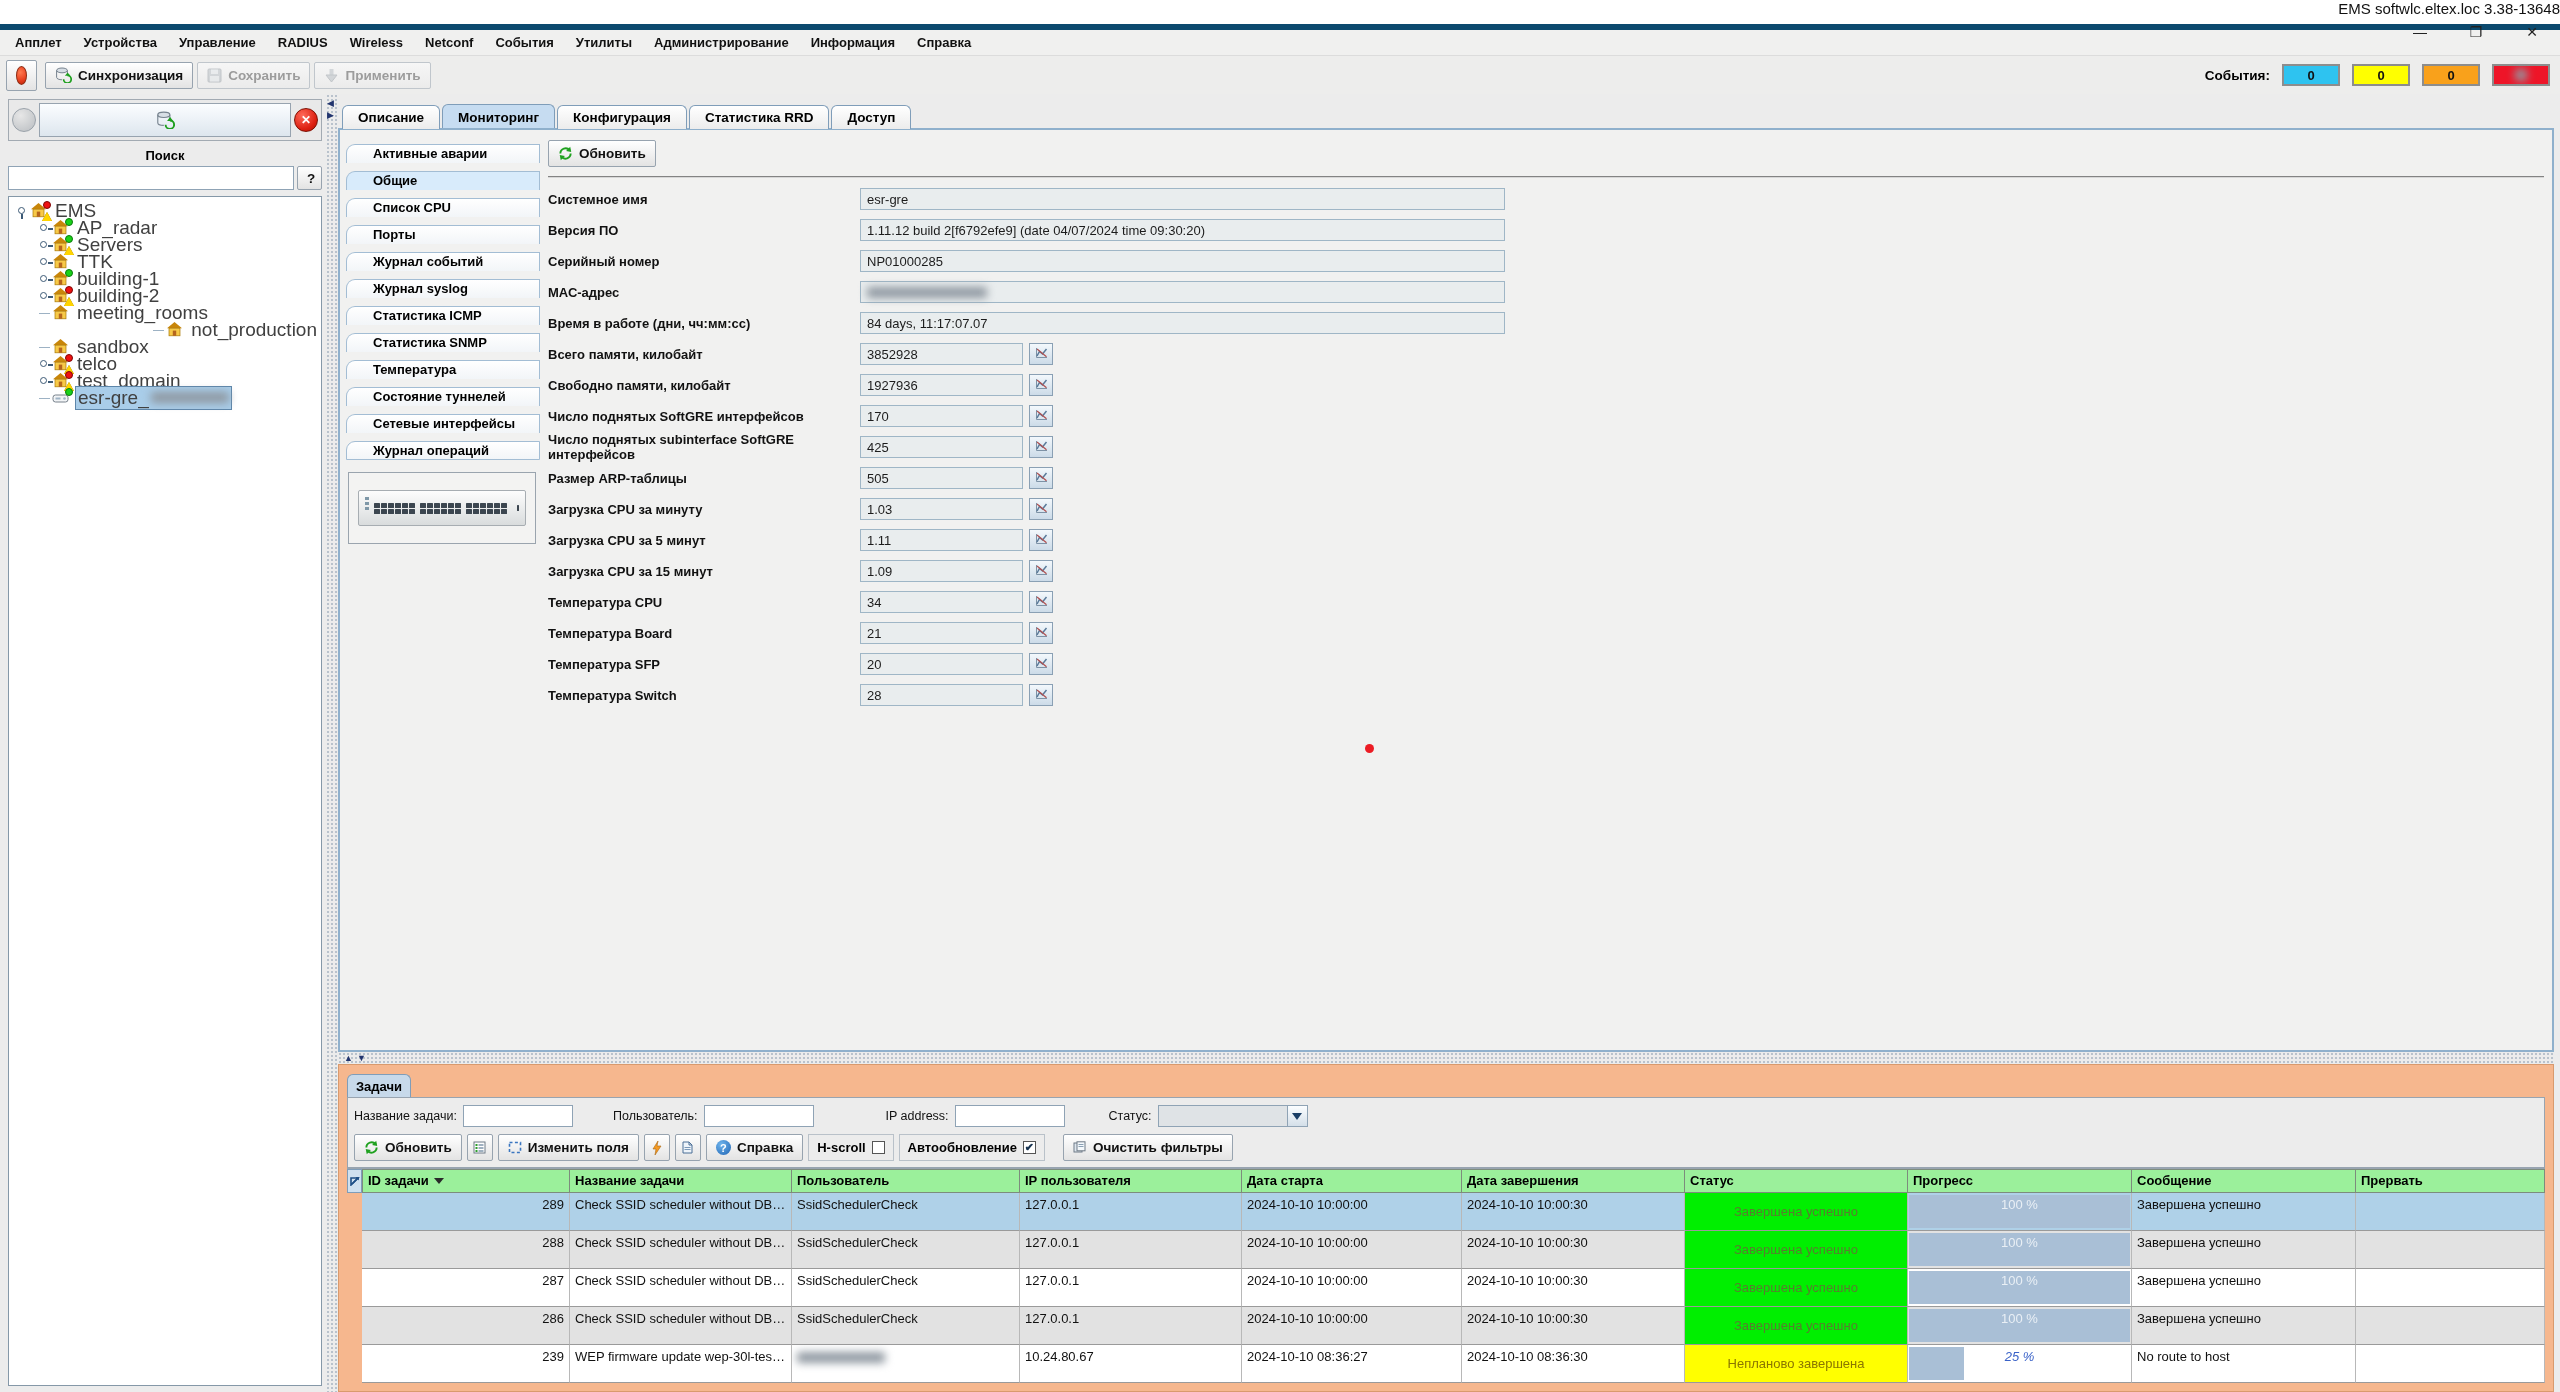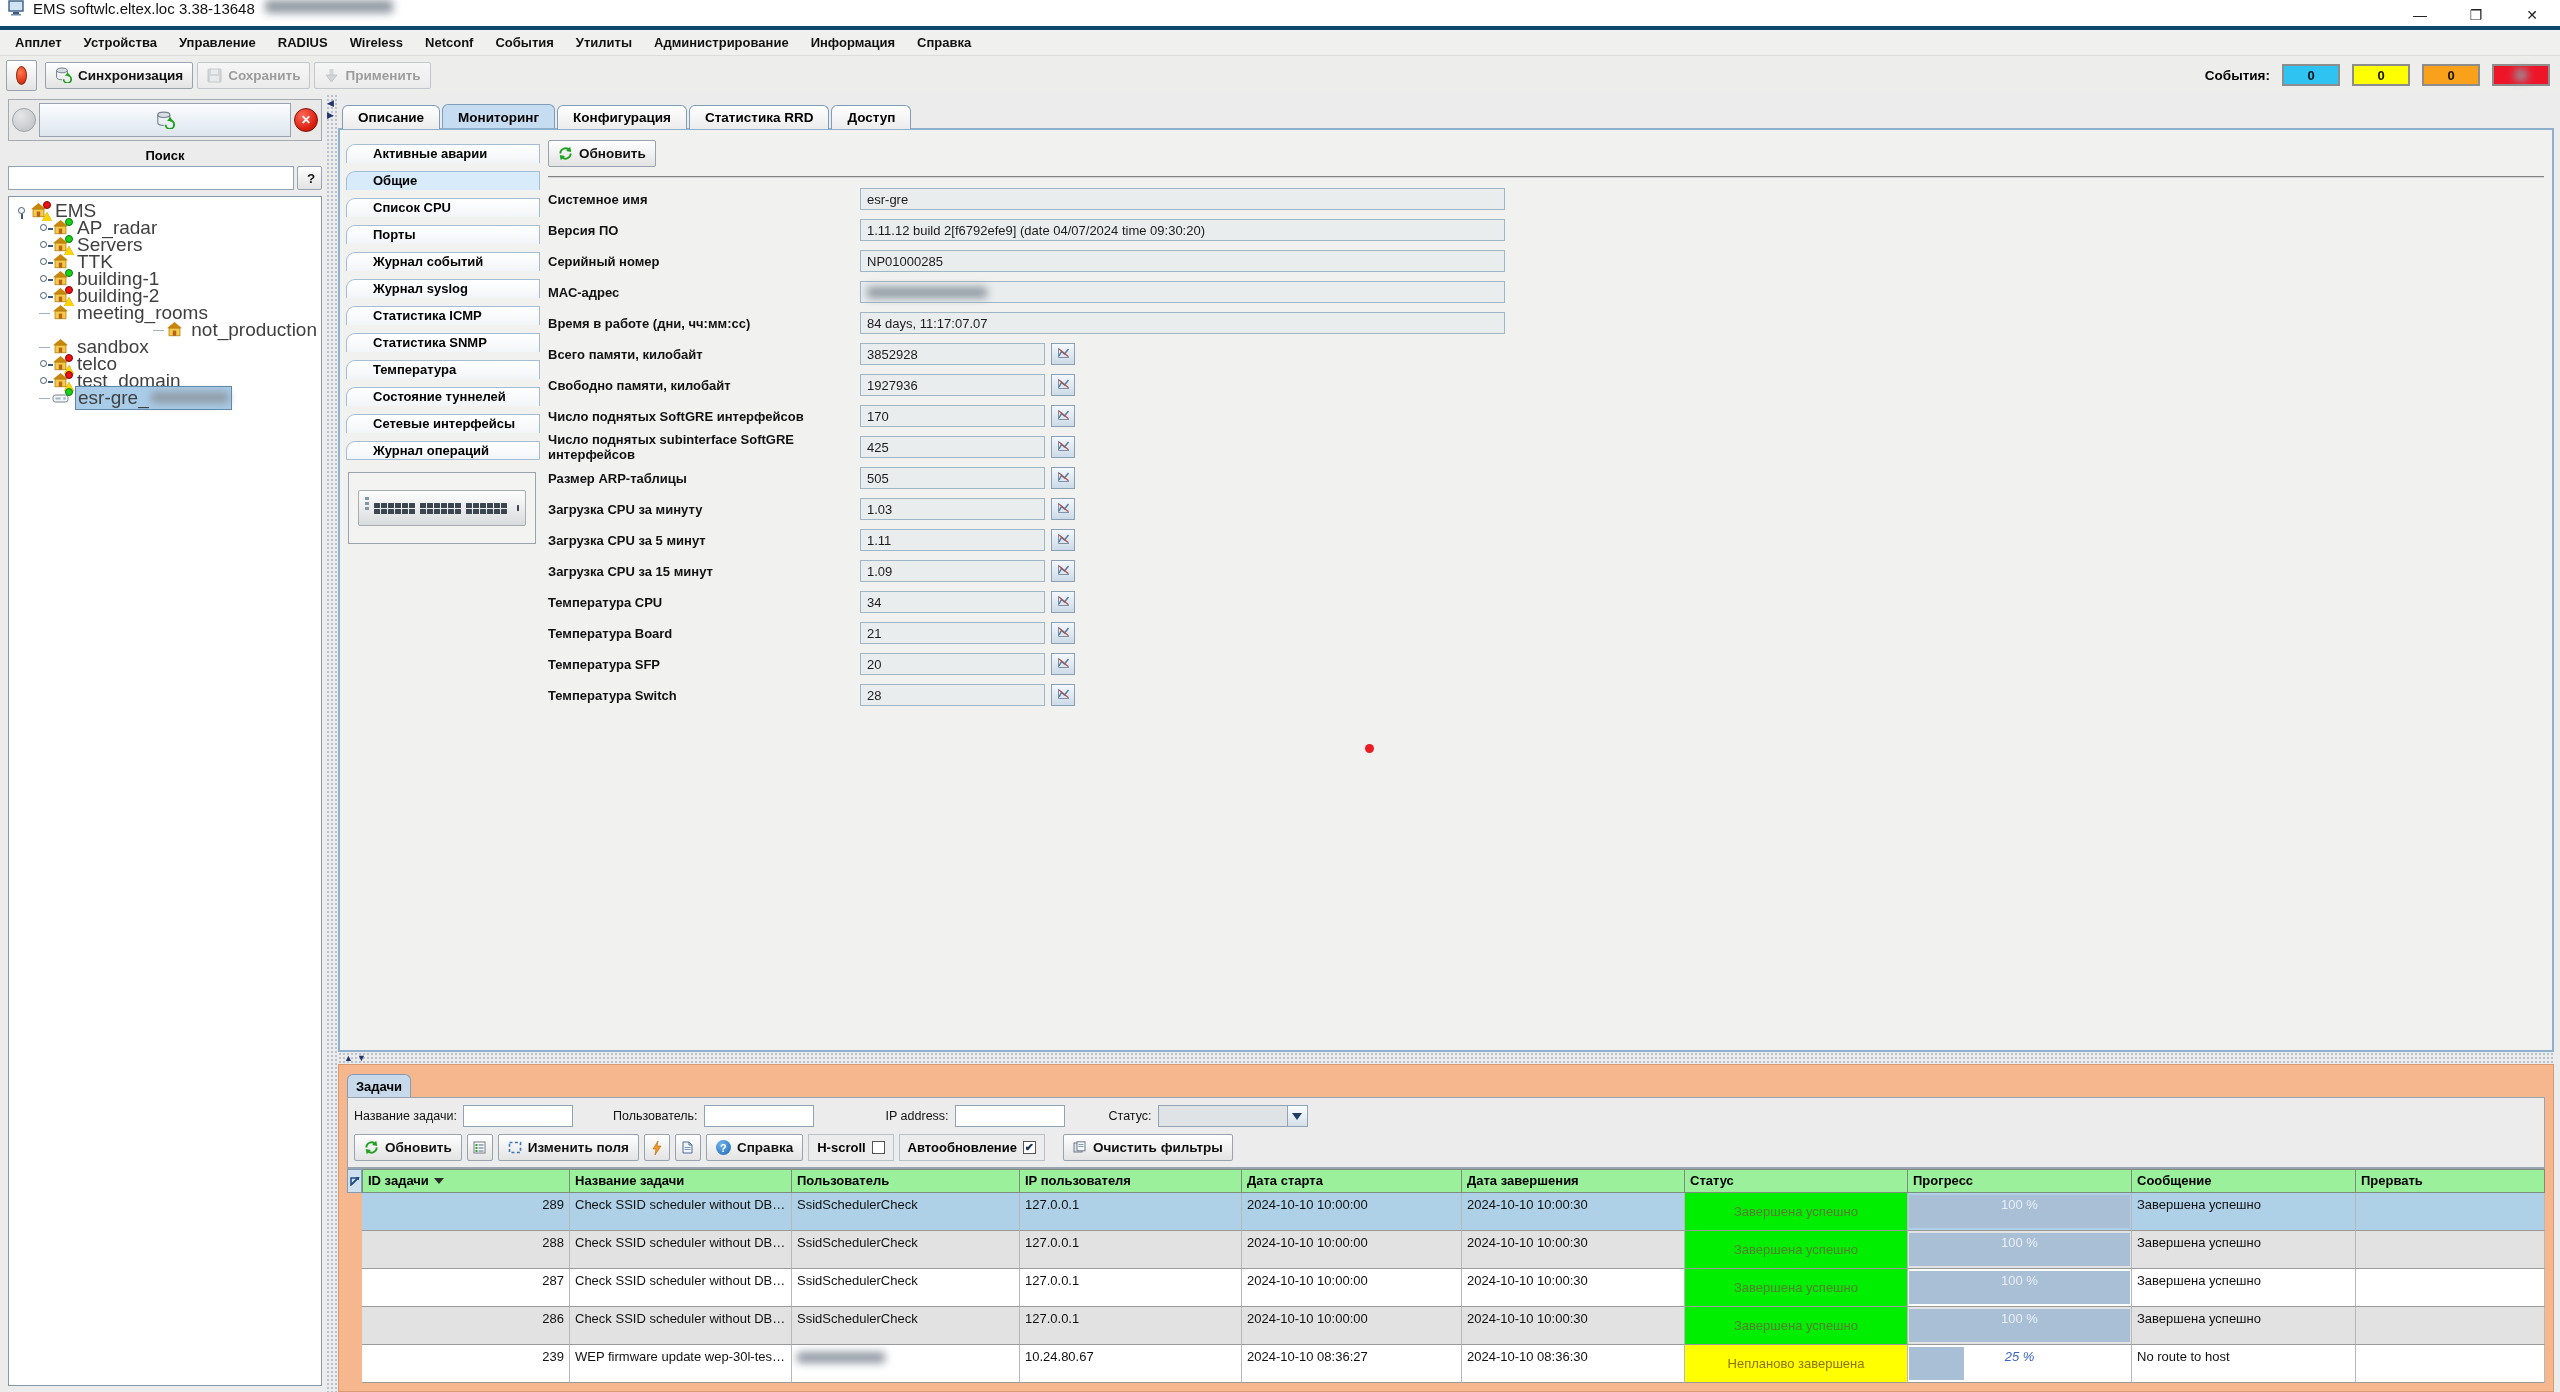--- a/index.html
+++ b/index.html
@@ -1,20 +1,20 @@
 <!DOCTYPE html>
 <html><head>
 <meta charset="utf-8">
 <style>
   * { margin:0; padding:0; box-sizing:border-box; }
   html,body { width:2560px; height:1392px; overflow:hidden; }
   body { font-family:"Liberation Sans", sans-serif; font-size:13px; background:#ececec; position:relative; }
 
   
-  .titlebar { height:30px; background:#ffffff; display:flex; align-items:flex-start; padding-left:8px; border-bottom:4px solid #0c4a6e; }
+  .titlebar { height:30px; background:#ffffff; display:flex; align-items:flex-end; padding-left:8px; border-bottom:6px solid #0c4a6e;flex-direction:column; }
   .app-icon { width:18px; height:16px; margin-right:7px; }
   .title-text { font-size:15px; color:#111; }
   .blur-chip { display:inline-block; height:13px; background:#8f98a1; border-radius:2px; filter:blur(4px); vertical-align:middle; }
   .win-controls { margin-left:auto; display:flex; }
   .win-btn { width:56px; height:30px; display:flex; align-items:center; justify-content:center; font-size:14px; color:#222; }
 
   
   .menubar { height:26px; background:#f0f0ef; display:flex; align-items:center; padding-left:4px; border-bottom:1px solid #dcdcdc; }
   .menu-item { padding:0 11px; font-weight:700; color:#111; height:100%; display:flex; align-items:center; cursor:default; }
 
@@ -85,21 +85,21 @@
   .sw-left { width:16px; height:22px; display:flex; flex-direction:column; gap:2px; }
   .sw-led { height:3px; background:#7f98a8; }
 
   
   .form-area { flex:1; padding:10px 8px 0 8px; position:relative; }
   .sep { border-top:2px groove #d7d7d7; margin:9px 0 10px; }
   .f-row { display:flex; align-items:center; height:22px; margin-bottom:9px; }
   .f-label { width:312px; font-weight:700; color:#111; flex:none; }
   .fld { height:22px; background:#e9edee; border:1px solid #9fb6c6; display:flex; align-items:center; padding:0 6px; color:#1c1c1c; }
   .fld.wide { width:645px; }
-  .fld.narrow { width:185px; }
+  .fld.narrow { width:163px; }
   .chart-btn { width:24px; height:22px; margin-left:6px; border:1px solid #8aa0b4; background:linear-gradient(#f3f8fc,#ccdbe8); display:flex; align-items:center; justify-content:center; }
   .red-dot { position:absolute; width:9px; height:9px; border-radius:50%; background:#ec1c24; left:1365px; top:650px; z-index:50; }
 
   
   .bottom-panel { flex:1; background:#f6b78e; border:1px solid #d99a6d; padding:9px 8px 8px 8px; display:flex; flex-direction:column; }
   .tasks-tab { display:inline-block; width:64px; border:1px solid #7f9db9; border-bottom:none; background:#c7d9ea; font-weight:700; text-align:center; padding:4px 0 3px; border-radius:6px 6px 0 0; }
   .filter-box { background:#ececec; border:1px solid #98a4b0; padding:5px 6px 6px; }
   .filter-row1 { display:flex; align-items:center; gap:6px; height:26px; }
   .flabel { font-size:12.5px; color:#111; }
   .finput { width:110px; height:22px; border:1px solid #8fa3b5; background:#fff; font-family:inherit; font-size:13px; padding:0 4px; }

